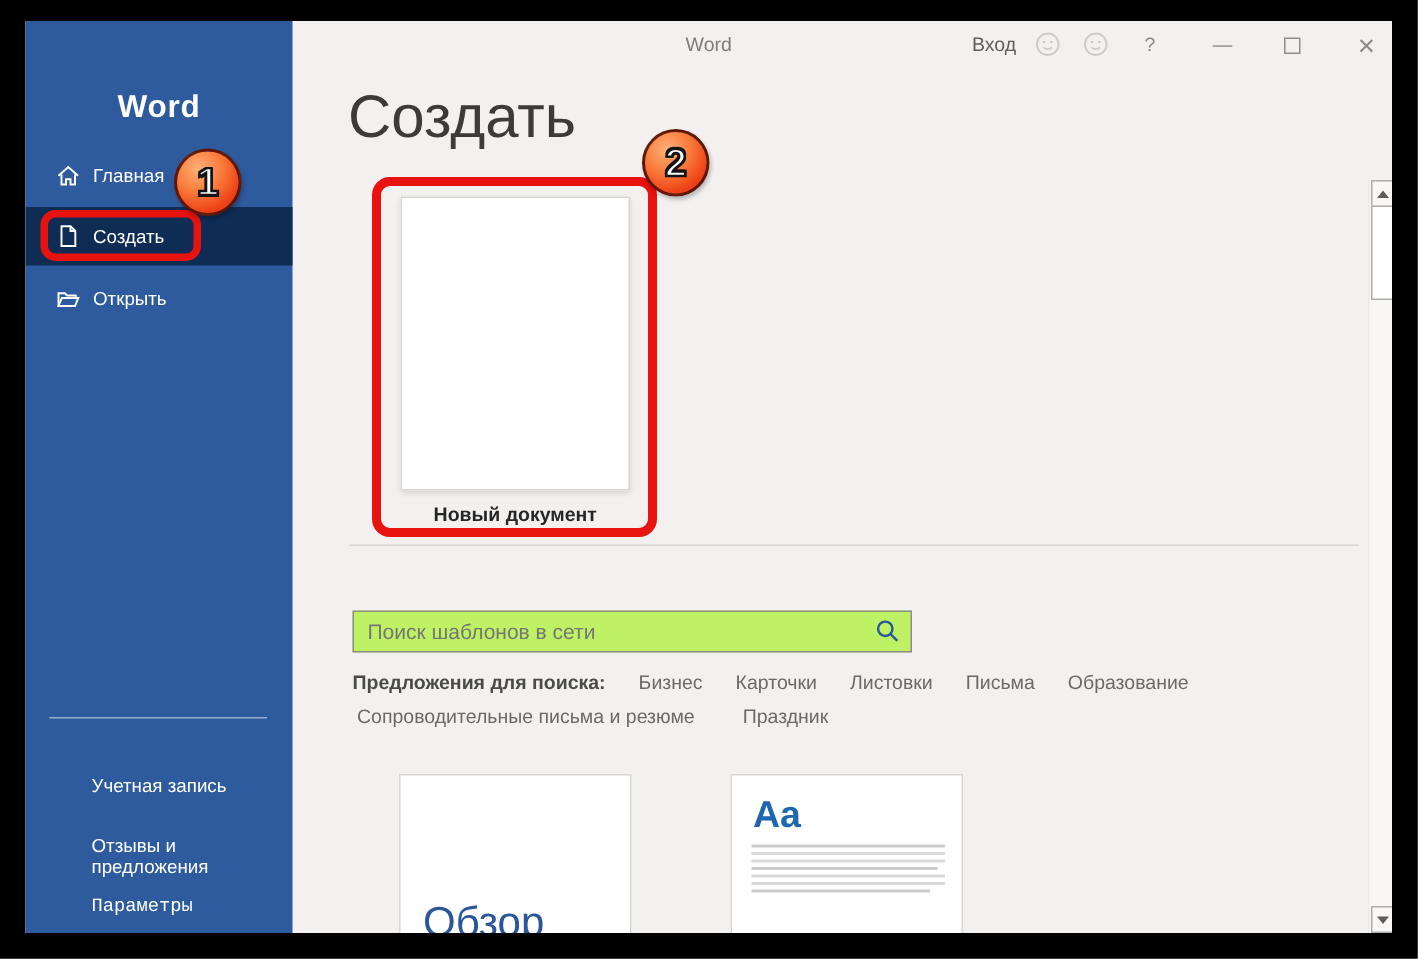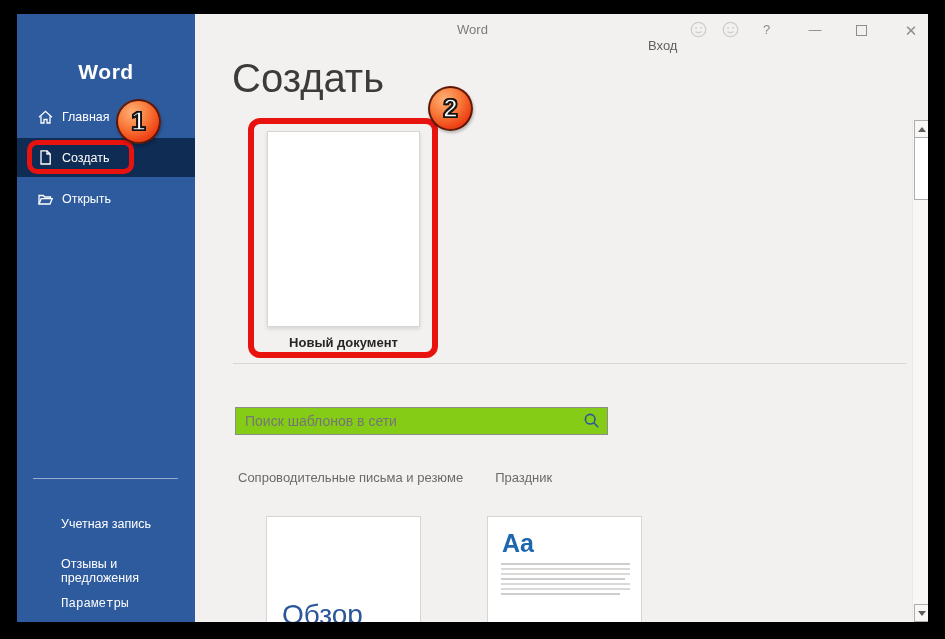--- a/index.html
+++ b/index.html
@@ -6,21 +6,21 @@
   html,body { width:945px; height:639px; background:#000; overflow:hidden;
               font-family:"Liberation Sans", sans-serif; }
 
   .window { position:absolute; left:17px; top:14px; width:911px; height:608px;
             background:#f2f1f0; overflow:hidden;padding-left:11px; }
 
   
   .tb-title { position:absolute; left:0; right:0; top:8px; text-align:center;
               font-size:13px; color:#7e7c7a; }
   .tb-item { position:absolute; top:8px; font-size:13px; color:#605e5c; cursor:default; }
-  .tb-signin { left:631px;margin-top:16px; }
+  .tb-signin { left:631px; }
   .tb-circle { position:absolute; top:7px; width:17px; height:17px; }
   .tb-help { left:746px; color:#8a8886; }
   .tb-min { left:786px; width:24px; text-align:center; color:#8a8886; }
   .tb-max { position:absolute; left:839px; top:11px; width:11px; height:11px;
             border:1.4px solid #8f8d8b; }
   .tb-close { left:882px; width:24px; text-align:center; color:#8f8d8b; font-size:15px; }
 
   
   .sidebar { position:absolute; left:0; top:0; width:178px; height:608px;
              background:#2e5b9e; color:#fff; }
@@ -46,21 +46,21 @@
   .blank-card { position:absolute; left:250px; top:117px; width:153px; height:196px;
                 background:#fff; border:1px solid #d8d6d4;
                 box-shadow:0 1.5px 4px rgba(0,0,0,.12); cursor:pointer; }
   .blank-label { position:absolute; left:250px; top:321px; width:153px; text-align:center;
                  font-size:13px; font-weight:bold; color:#262626; }
 
   .main-divider { position:absolute; left:216px; top:349px; width:673px; height:1px;
                   background:#d8d6d4; }
 
   .search-box { position:absolute; left:218px; top:393px; width:373px; height:28px;
-                background:#84cc16; border:1px solid #8f8d8b; display:flex; align-items:center; }
+                background:#bef264; border:1px solid #8f8d8b; display:flex; align-items:center; }
   .search-box input { flex:1; height:100%; border:none; outline:none; background:transparent;
                       padding-left:9px; font-size:14px; color:#444;
                       font-family:"Liberation Sans", sans-serif; }
   .search-box input::placeholder { color:#767676; opacity:1; }
   .search-btn { width:30px; height:100%; display:flex; align-items:center; justify-content:center;
                 cursor:pointer; }
 
   .sugg-row { position:absolute; left:218px; display:flex; gap:22px; white-space:nowrap; }
   .sugg-row1 { top:433px; }
   .sugg-row2 { top:456px; left:221px; gap:32px; }
@@ -179,20 +179,28 @@
   <div class="search-box">
     <input type="text" placeholder="Поиск шаблонов в сети" style="">
     <div class="search-btn">
       <svg width="18" height="18" viewBox="0 0 18 18">
         <circle cx="7.2" cy="7.2" r="4.8" fill="none" stroke="#2b579a" stroke-width="1.6"></circle>
         <line x1="10.8" y1="10.8" x2="15.2" y2="15.2" stroke="#2b579a" stroke-width="1.6"></line>
       </svg>
     </div>
   </div>
 
+  <div class="sugg-row sugg-row1">
+    <span class="sugg-label">Предложения для поиска:</span>
+    <span class="sugg-link">Бизнес</span>
+    <span class="sugg-link">Карточки</span>
+    <span class="sugg-link">Листовки</span>
+    <span class="sugg-link">Письма</span>
+    <span class="sugg-link">Образование</span>
+  </div>
   <div class="sugg-row sugg-row2">
     <span class="sugg-link">Сопроводительные письма и резюме</span>
     <span class="sugg-link">Праздник</span>
   </div>
 
   <div class="tpl-card tpl-card1">
     <div class="tpl-obzor">Обзор</div>
   </div>
   <div class="tpl-card tpl-card2">
     <div class="tpl-aa">Aa</div>

